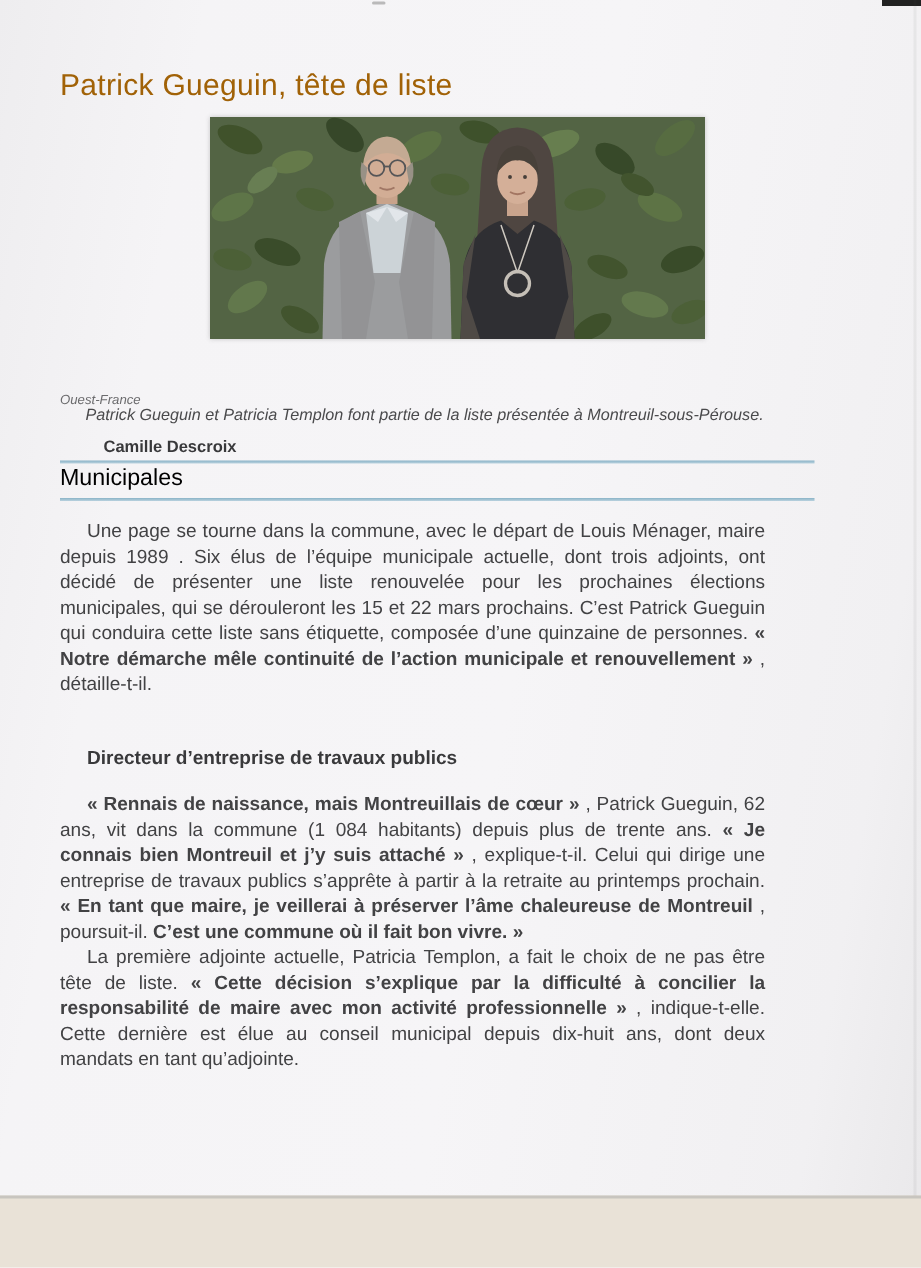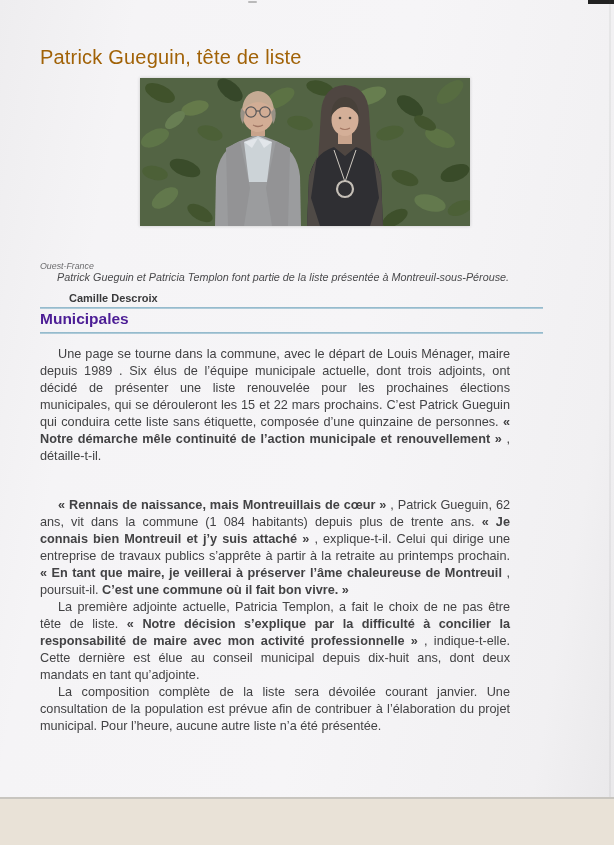--- a/index.html
+++ b/index.html
@@ -10,21 +10,21 @@
     color:#3f3f41;
   }
   .abs{position:absolute;}
   #page-title{left:40px;top:33px;font-size:20px;color:#a16207;letter-spacing:.2px;}
   #photo-wrap{left:140px;top:78px;width:330px;height:148px;box-shadow:0 0 3px rgba(60,60,60,.25);}
   #photo-caption{left:57px;top:239px;width:530px;font-style:italic;font-size:10.8px;color:#4a4a4c;margin-top:32px;}
   #photo-source{left:40px;top:261px;font-style:italic;font-size:8.8px;color:#6b6b6d;}
   #byline{left:57px;top:292px;font-size:11px;font-weight:bold;color:#39393b;margin-left:12px;}
   .rule{left:40px;width:503px;height:2px;background:linear-gradient(to bottom,#8ab3c7,#b9d2de);}
   #rule-byline{top:307px;}
-  #section-title{left:40px;top:310px;font-size:15.5px;font-weight:bold;color:#4c1d95;}
+  #section-title{left:40px;top:310px;font-size:15.5px;font-weight:normal;color:#000000;}
   #rule-section{top:332px;}
   #article{left:40px;top:346px;width:470px;font-size:12.7px;line-height:17px;text-align:justify;color:#424244;}
   #article p{margin:0;text-indent:18px;}
   #article p.gap{margin-bottom:32px;}
   #article h3{margin:0 0 14px 0;font-size:12.7px;font-weight:bold;text-indent:18px;color:#39393b;}
   .b{font-weight:bold;}
   
   #scan-bottom{left:0;top:797px;width:614px;height:48px;background:#e9e2d7;border-top:2px solid #c8c5bf;}
   #scan-mark-topright{left:588px;top:0;width:26px;height:4px;background:#222;}
   #scan-edge-right{right:3px;top:0;width:2px;height:797px;background:rgba(80,80,90,.07);}
@@ -107,24 +107,24 @@
 
 <div class="abs" id="byline">Camille Descroix</div>
 <div class="abs rule" id="rule-byline"></div>
 
 <div class="abs" id="section-title">Municipales</div>
 <div class="abs rule" id="rule-section"></div>
 
 <div class="abs" id="article">
   <p class="gap"><span>Une page se tourne dans la commune, avec le départ de Louis Ménager, maire depuis 1989 . Six élus de l’équipe municipale actuelle, dont trois adjoints, ont décidé de présenter une liste renouvelée pour les prochaines élections municipales, qui se dérouleront les 15 et 22 mars prochains. C’est Patrick Gueguin qui conduira cette liste sans étiquette, composée d’une quinzaine de personnes. </span><span class="b">« Notre démarche mêle continuité de l’action municipale et renouvellement »</span><span> , détaille-t-il.</span></p>
 
+  <h3>Directeur d’entreprise de travaux publics</h3>
 
   <p><span class="b">« Rennais de naissance, mais Montreuillais de cœur »</span><span> , Patrick Gueguin, 62 ans, vit dans la commune (1 084 habitants) depuis plus de trente ans. </span><span class="b">« Je connais bien Montreuil et j’y suis attaché »</span><span> , explique-t-il. Celui qui dirige une entreprise de travaux publics s’apprête à partir à la retraite au printemps prochain. </span><span class="b">« En tant que maire, je veillerai à préserver l’âme chaleureuse de Montreuil</span><span> , poursuit-il. </span><span class="b">C’est une commune où il fait bon vivre. »</span></p>
 
-  <p><span>La première adjointe actuelle, Patricia Templon, a fait le choix de ne pas être tête de liste. </span><span class="b">« Notre décision s’explique par la difficulté à concilier la responsabilité de maire avec mon activité professionnelle »</span><span> , indique-t-elle. Cette dernière est élue au conseil municipal depuis dix-huit ans, dont deux mandats en tant qu’adjointe.</span></p>
+  <p><span>La première adjointe actuelle, Patricia Templon, a fait le choix de ne pas être tête de liste. </span><span class="b">« Cette décision s’explique par la difficulté à concilier la responsabilité de maire avec mon activité professionnelle »</span><span> , indique-t-elle. Cette dernière est élue au conseil municipal depuis dix-huit ans, dont deux mandats en tant qu’adjointe.</span></p>
 
-  <p><span>La composition complète de la liste sera dévoilée courant janvier. Une consultation de la population est prévue afin de contribuer à l’élaboration du projet municipal. Pour l’heure, aucune autre liste n’a été présentée.</span></p>
 </div>
 
 <div class="abs" id="scan-bottom"></div>
 <div class="abs" id="scan-mark-topright"></div>
 <div class="abs" id="scan-edge-right"></div>
 <div class="abs" id="scan-dash-top"></div>
 
 </body></html>

